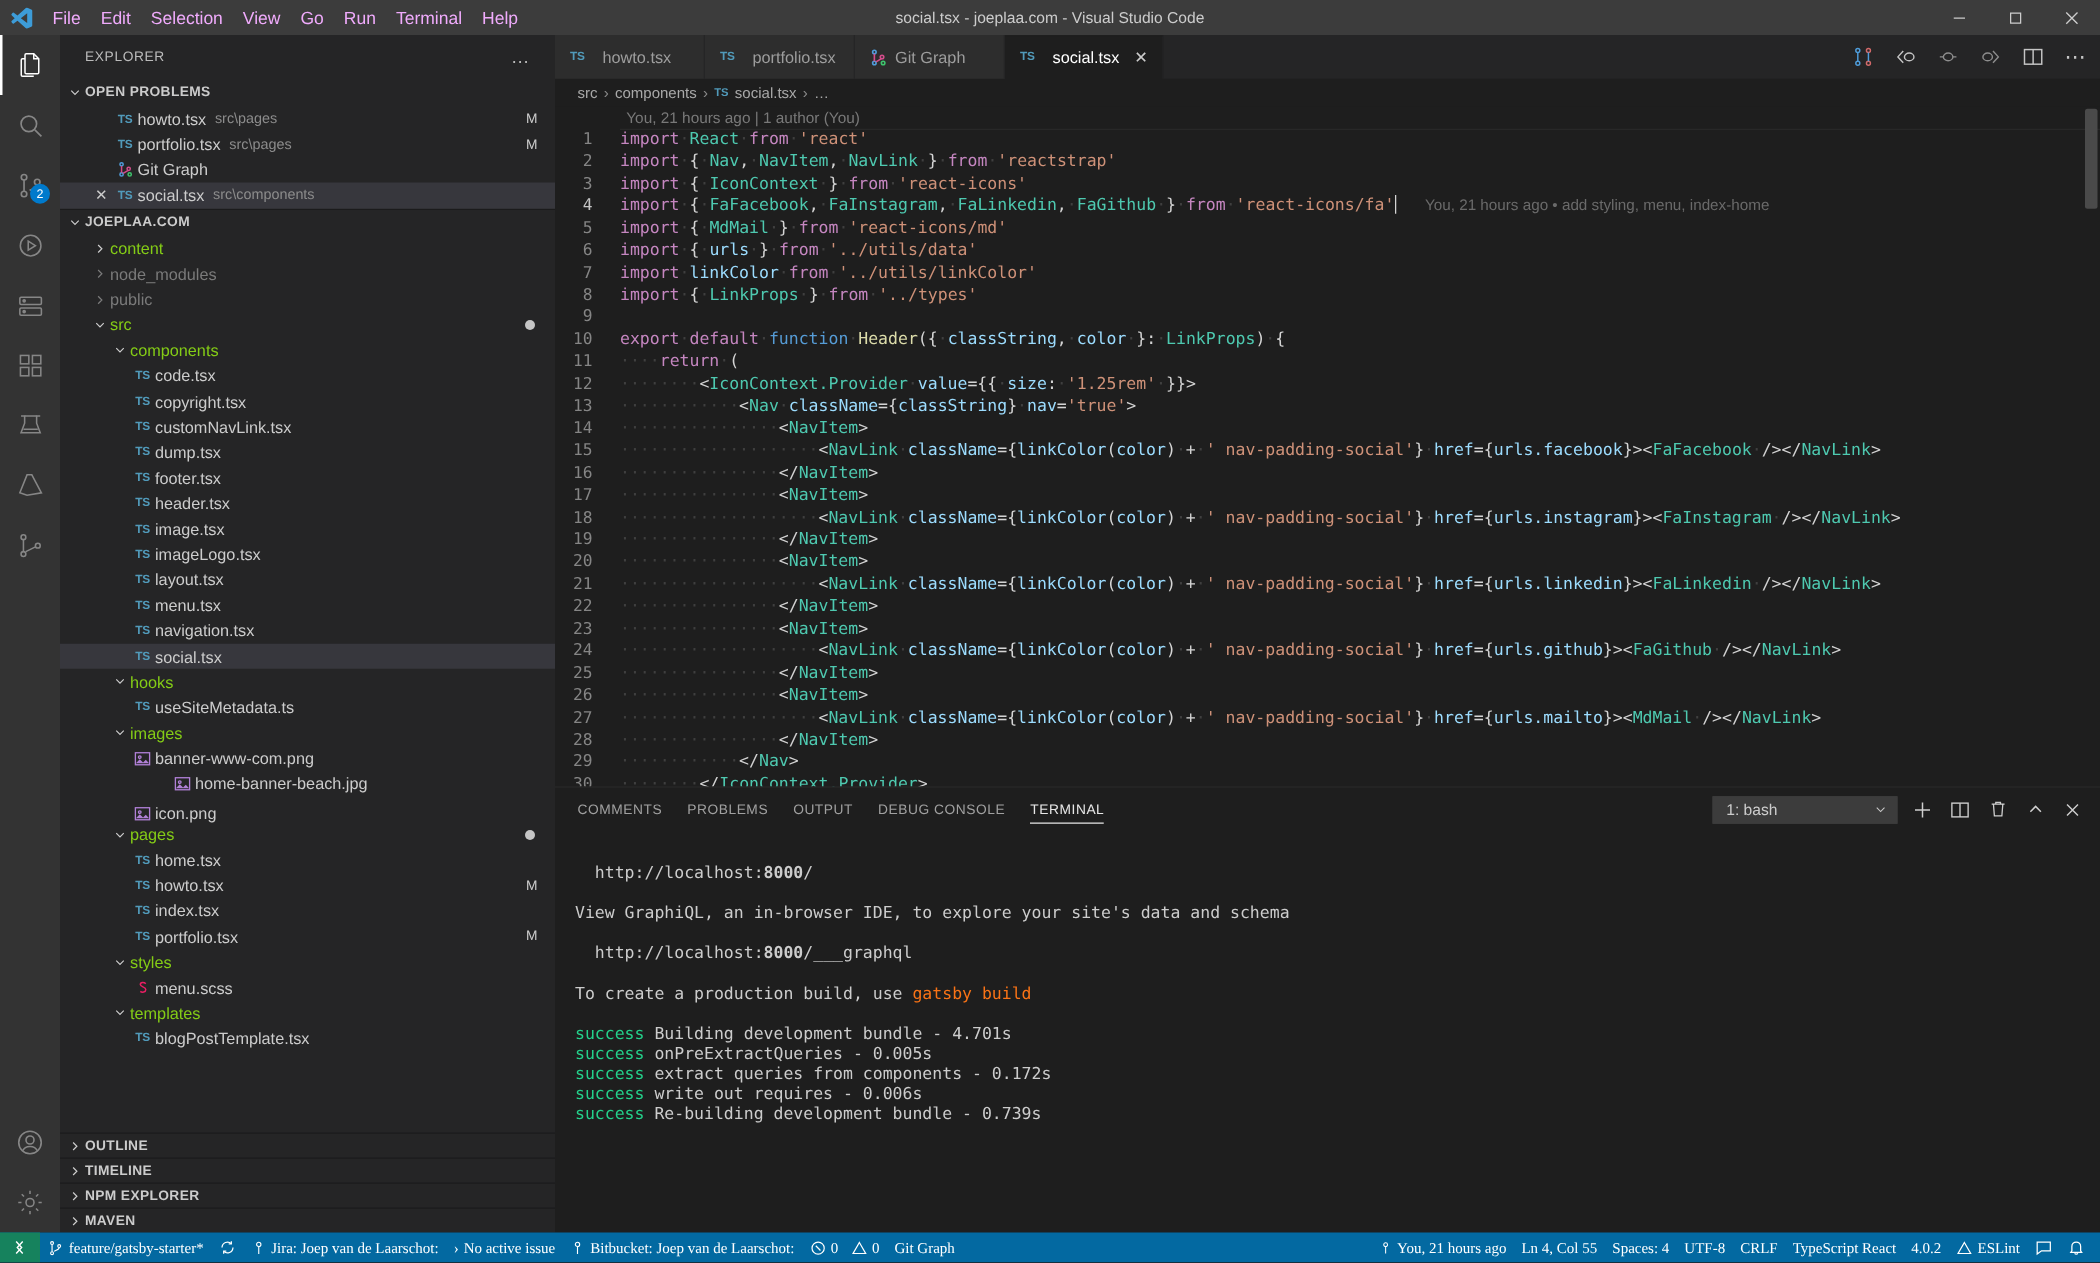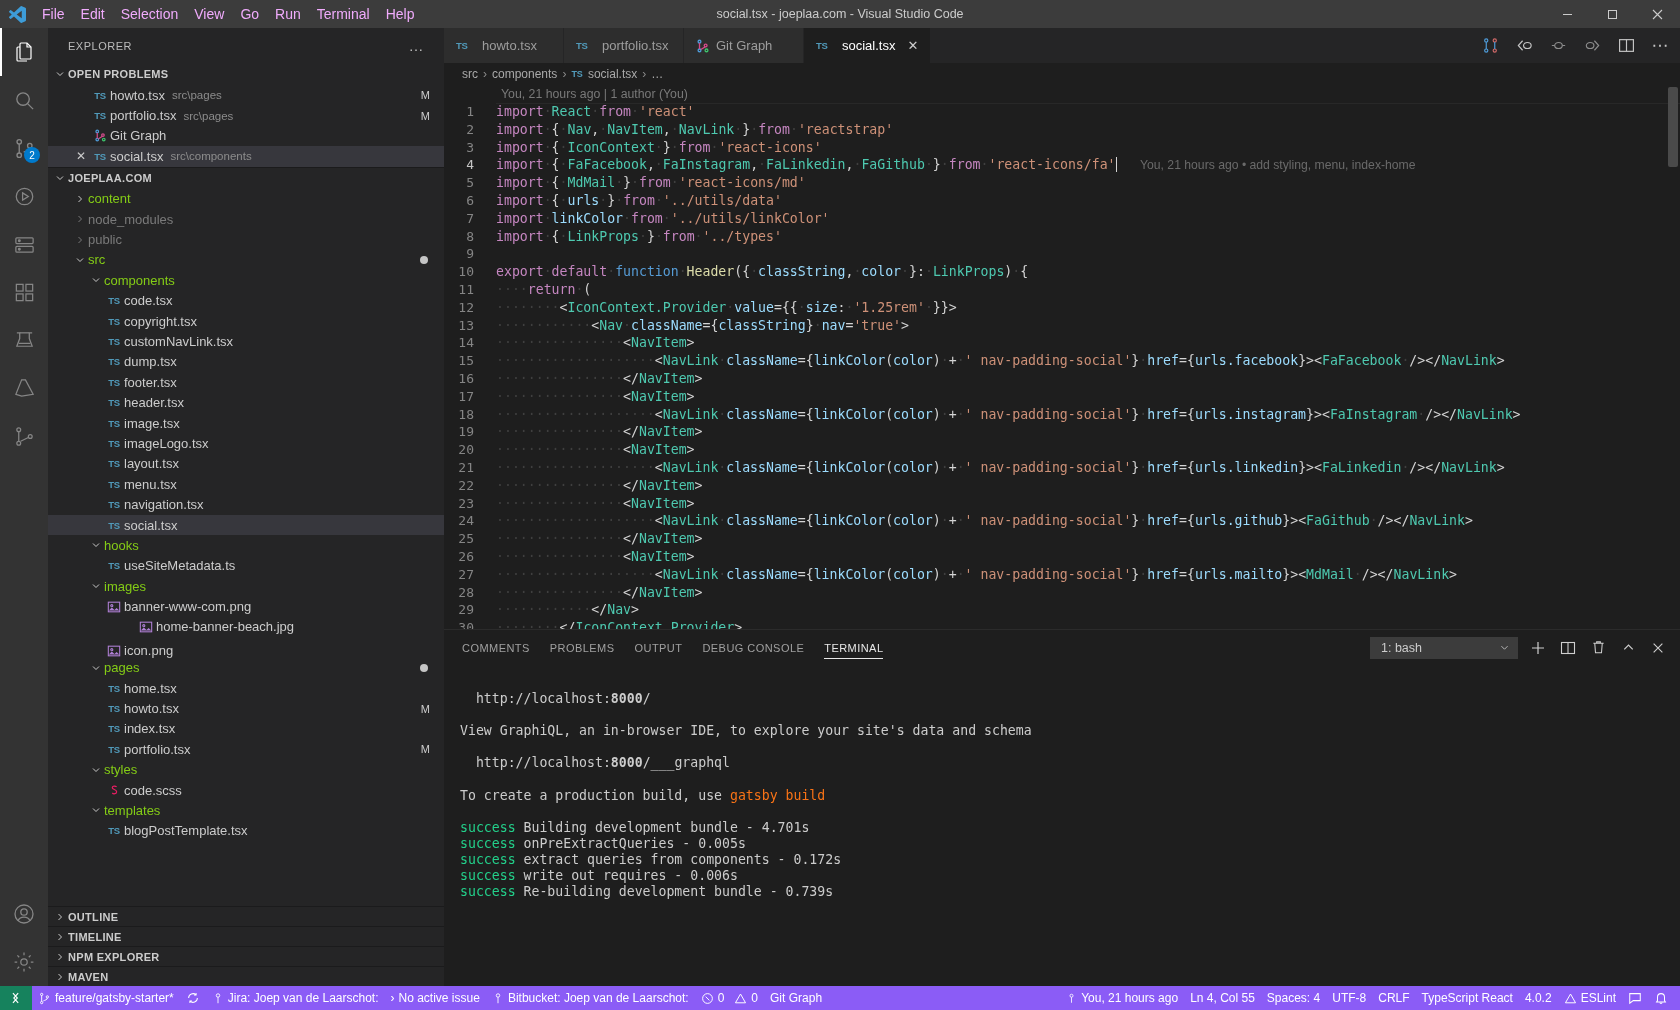--- a/index.html
+++ b/index.html
@@ -168,22 +168,22 @@
     font-family: "DejaVu Sans Mono", monospace; font-size: 13.2px; line-height: 16.1px;
     color: #cccccc;
   }
   .tline { white-space: pre; height: 16.1px; }
   .t-succ { color: #23d18b; }
   .t-link { color: #f97316; }
   .t-bold { font-weight: bold; }
 
   
   .statusbar {
-    height: 24px; flex: 0 0 24px; background: #8b5cf6; display: flex; align-items: center;
-    color: #ffffff; font-size: 12px;
+    height: 24px; flex: 0 0 24px; background: #0369a1; display: flex; align-items: center;
+    color: #ffffff; font-size: 12px; font-family: Liberation Serif, serif;
   }
   .sb-left { display: flex; align-items: center; }
   .sb-right { margin-left: auto; display: flex; align-items: center; padding-right: 6px; }
   .sb-item {
     height: 24px; display: flex; align-items: center; gap: 4px; padding: 0 6px; cursor: pointer;
     white-space: nowrap;
   }
   .sb-remote { background: #16825d; padding: 0 9px; height:24px; display:flex; align-items:center; }
   svg { display: block; }
 </style>
@@ -567,21 +567,21 @@
               </svg>
             </span>
             <span class="folder">styles</span>
           </div>
           <div class="row" style="padding-left: 56px;">
             <span class="ico-scss">
               <svg width="14" height="14" viewBox="0 0 16 16" fill="none" stroke="#e91e63" stroke-width="1.4">
                 <path d="M11 4.5c-1.5-1.5-5-1.5-5 .8s5 2 5 4.6-3.5 3-5 1.6"></path>
               </svg>
             </span>
-            <span class="fname">code.scss</span>
+            <span class="fname">menu.scss</span>
           </div>
           <div class="row" style="padding-left: 40px;">
             <span class="chev" style="color: rgb(204, 204, 204);">
               <svg width="12" height="12" viewBox="0 0 16 16" fill="none" stroke="currentColor" stroke-width="1.3">
                 <path d="M4 6l4 4 4-4"></path>
               </svg>
             </span>
             <span class="folder">templates</span>
           </div>
           <div class="row" style="padding-left: 56px;">

